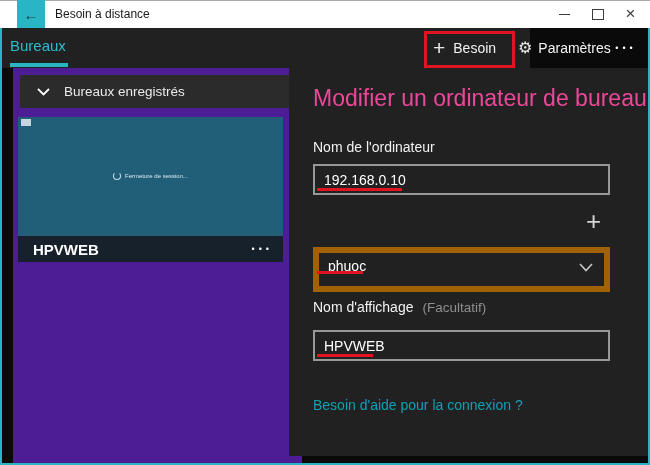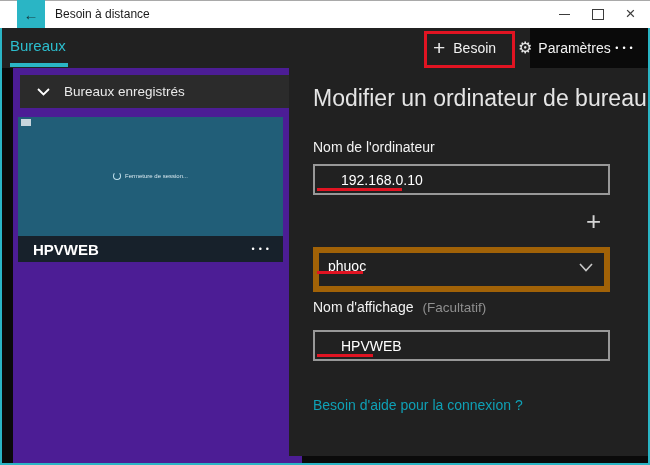--- a/index.html
+++ b/index.html
@@ -52,28 +52,28 @@
   .winflag{width:7px;height:7px;display:grid;grid-template-columns:3px 3px;grid-gap:1px;}
   .winflag i{width:3px;height:3px;display:block;}
   .winflag .f1{background:#f25022;} .winflag .f2{background:#7fba00;}
   .winflag .f3{background:#00a4ef;} .winflag .f4{background:#ffb900;}
   .logo-lines{display:flex;flex-direction:column;line-height:1.1;}
   .logo-l1{font-size:6px;color:#dcdcdc;}
   .logo-l2{font-size:4.5px;color:#8fa0aa;}
 
   
   .panel{position:absolute;left:289px;top:68px;width:361px;height:388px;background:#212121;}
-  .panel h1{position:absolute;left:24px;top:17px;margin:0;font-size:23px;font-weight:300;color:#e5e5e5;}
+  .panel h1{position:absolute;left:24px;top:17px;margin:0;font-size:23px;font-weight:300;color:#ec4899;}
   .field-label{position:absolute;left:24px;font-size:14px;color:#f2f2f2;text-align:center;}
   .lbl-computer{top:71px;}
   .lbl-account{top:151px;}
   .lbl-display{top:231px;}
   .optional{color:#8f8f8f;font-size:13.5px;margin-left:9px;}
   .txt{position:absolute;left:24px;width:297px;height:31px;box-sizing:border-box;
-    background:#212121;border:2px solid #989898;color:#fff;font-size:14px;padding:0 0 0 26px;
+    background:#212121;border:2px solid #989898;color:#fff;font-size:14px;padding:0 0 0 9px;
     font-family:"Liberation Sans",sans-serif;outline:none;}
   .in-computer{top:96px;}
   .in-display{top:262px;}
   .user-plus{position:absolute;left:297px;top:140px;font-size:26px;font-weight:300;color:#d4d4d4;cursor:pointer;line-height:1;}
   .dropdown{position:absolute;left:24px;top:179px;width:297px;height:45px;box-sizing:border-box;
     border:6px solid #a16207;background:#212121;cursor:pointer;}
   .dropdown .val{position:absolute;left:9px;top:5px;color:#fff;font-size:14px;}
   .dropdown svg{position:absolute;right:11px;top:10px;}
   .help-link{position:absolute;left:24px;top:329px;font-size:14px;color:#0fa0b5;cursor:pointer;}
 

